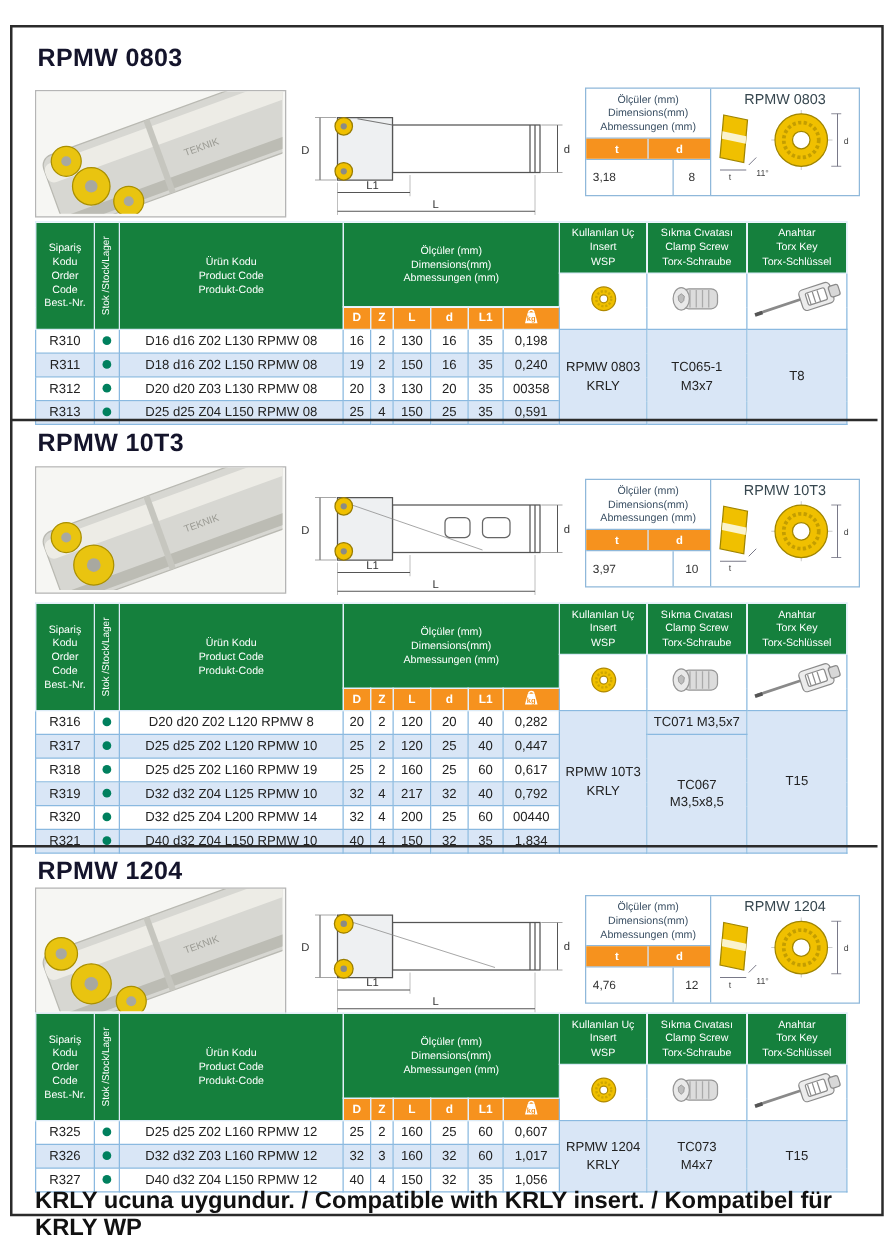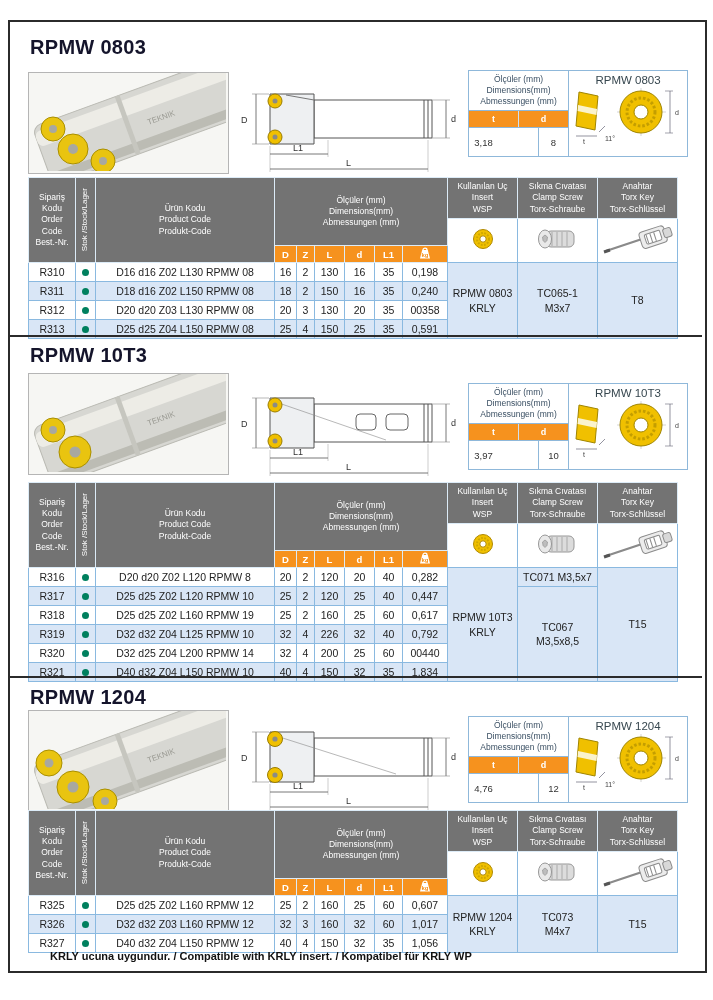--- a/index.html
+++ b/index.html
@@ -23,29 +23,29 @@
   .dims-col + .dims-col { border-left:1px solid #cfe0f0; }
   .dims-vals { flex:1; display:flex;gap:40px; }
   .dims-val { flex:1; font-size:9.5px; color:#333; display:flex; align-items:center; justify-content:center; }
   .dims-val + .dims-val { border-left:1px solid #8fb8da; }
   .dims-right { flex:1; position:relative; }
   .dims-right-label { text-align:center; font-size:11.5px; color:#37474f; padding-top:3px; }
 
   
   table.spec { border-collapse:collapse; table-layout:fixed; width:649px; }
   .spec td { border:1px solid #8ab9e0; padding:0; text-align:center; vertical-align:middle; overflow:hidden; }
-  .spec td.hd { background:#737373; color:#fff; font-size:8.5px; line-height:1.3; white-space:pre-line; border-color:#dcebf7; }
+  .spec td.hd { background:#15803d; color:#fff; font-size:8.5px; line-height:1.3; white-space:pre-line; border-color:#dcebf7; }
   .spec td.subhd { background:#f6921e; color:#fff; font-size:9.5px; font-weight:bold; border-color:#dcebf7; }
   .spec td.imgcell { background:#ffffff; }
   .dr td { font-size:10.5px; color:#222; height:18px; background:#ffffff; }
   .dr.even td { background:#d9e6f6; }
   .spec td.merge { background:#d9e6f6; font-size:10.5px; color:#222; white-space:pre-line; line-height:1.35; }
   .vhd { writing-mode:vertical-rl; transform:rotate(180deg); font-size:8px; color:#fff; white-space:nowrap; margin:0 auto; }
   .dot { width:7px; height:7px; border-radius:50%; background:#00805e; display:inline-block; }
-  .footer-note { font-size:11px; font-weight:bold; color:#111;margin-left:22px; }
+  .footer-note { font-size:19px; font-weight:bold; color:#111; }
   svg text { font-family:"Liberation Sans", sans-serif; }
   .dimtxt { font-size:9px; fill:#333; }
   .smalldim { font-size:7px; fill:#444; }
 </style>
 </head>
 <body>
 
 <div class="abs frame"></div>
 
 <div class="abs sec-title" style="left:30px; top:36px;">RPMW 0803</div>
@@ -236,21 +236,21 @@
     <td class="merge" rowspan="4">RPMW 0803
 KRLY</td>
     <td class="merge" rowspan="4">TC065-1
 M3x7</td>
     <td class="merge" rowspan="4">T8</td>
   </tr>
   <tr class="dr even">
     <td>R311</td>
     <td><span class="dot"></span></td>
     <td>D18 d16 Z02 L150 RPMW 08</td>
-    <td>18</td>
+    <td>19</td>
     <td>2</td>
     <td>150</td>
     <td>16</td>
     <td>35</td>
     <td>0,240</td>
   </tr>
   <tr class="dr odd">
     <td>R312</td>
     <td><span class="dot"></span></td>
     <td>D20 d20 Z03 L130 RPMW 08</td>
@@ -490,21 +490,21 @@
     <td>25</td>
     <td>60</td>
     <td>0,617</td>
   </tr>
   <tr class="dr even">
     <td>R319</td>
     <td><span class="dot"></span></td>
     <td>D32 d32 Z04 L125 RPMW 10</td>
     <td>32</td>
     <td>4</td>
-    <td>226</td>
+    <td>217</td>
     <td>32</td>
     <td>40</td>
     <td>0,792</td>
   </tr>
   <tr class="dr odd">
     <td>R320</td>
     <td><span class="dot"></span></td>
     <td>D32 d25 Z04 L200 RPMW 14</td>
     <td>32</td>
     <td>4</td>

